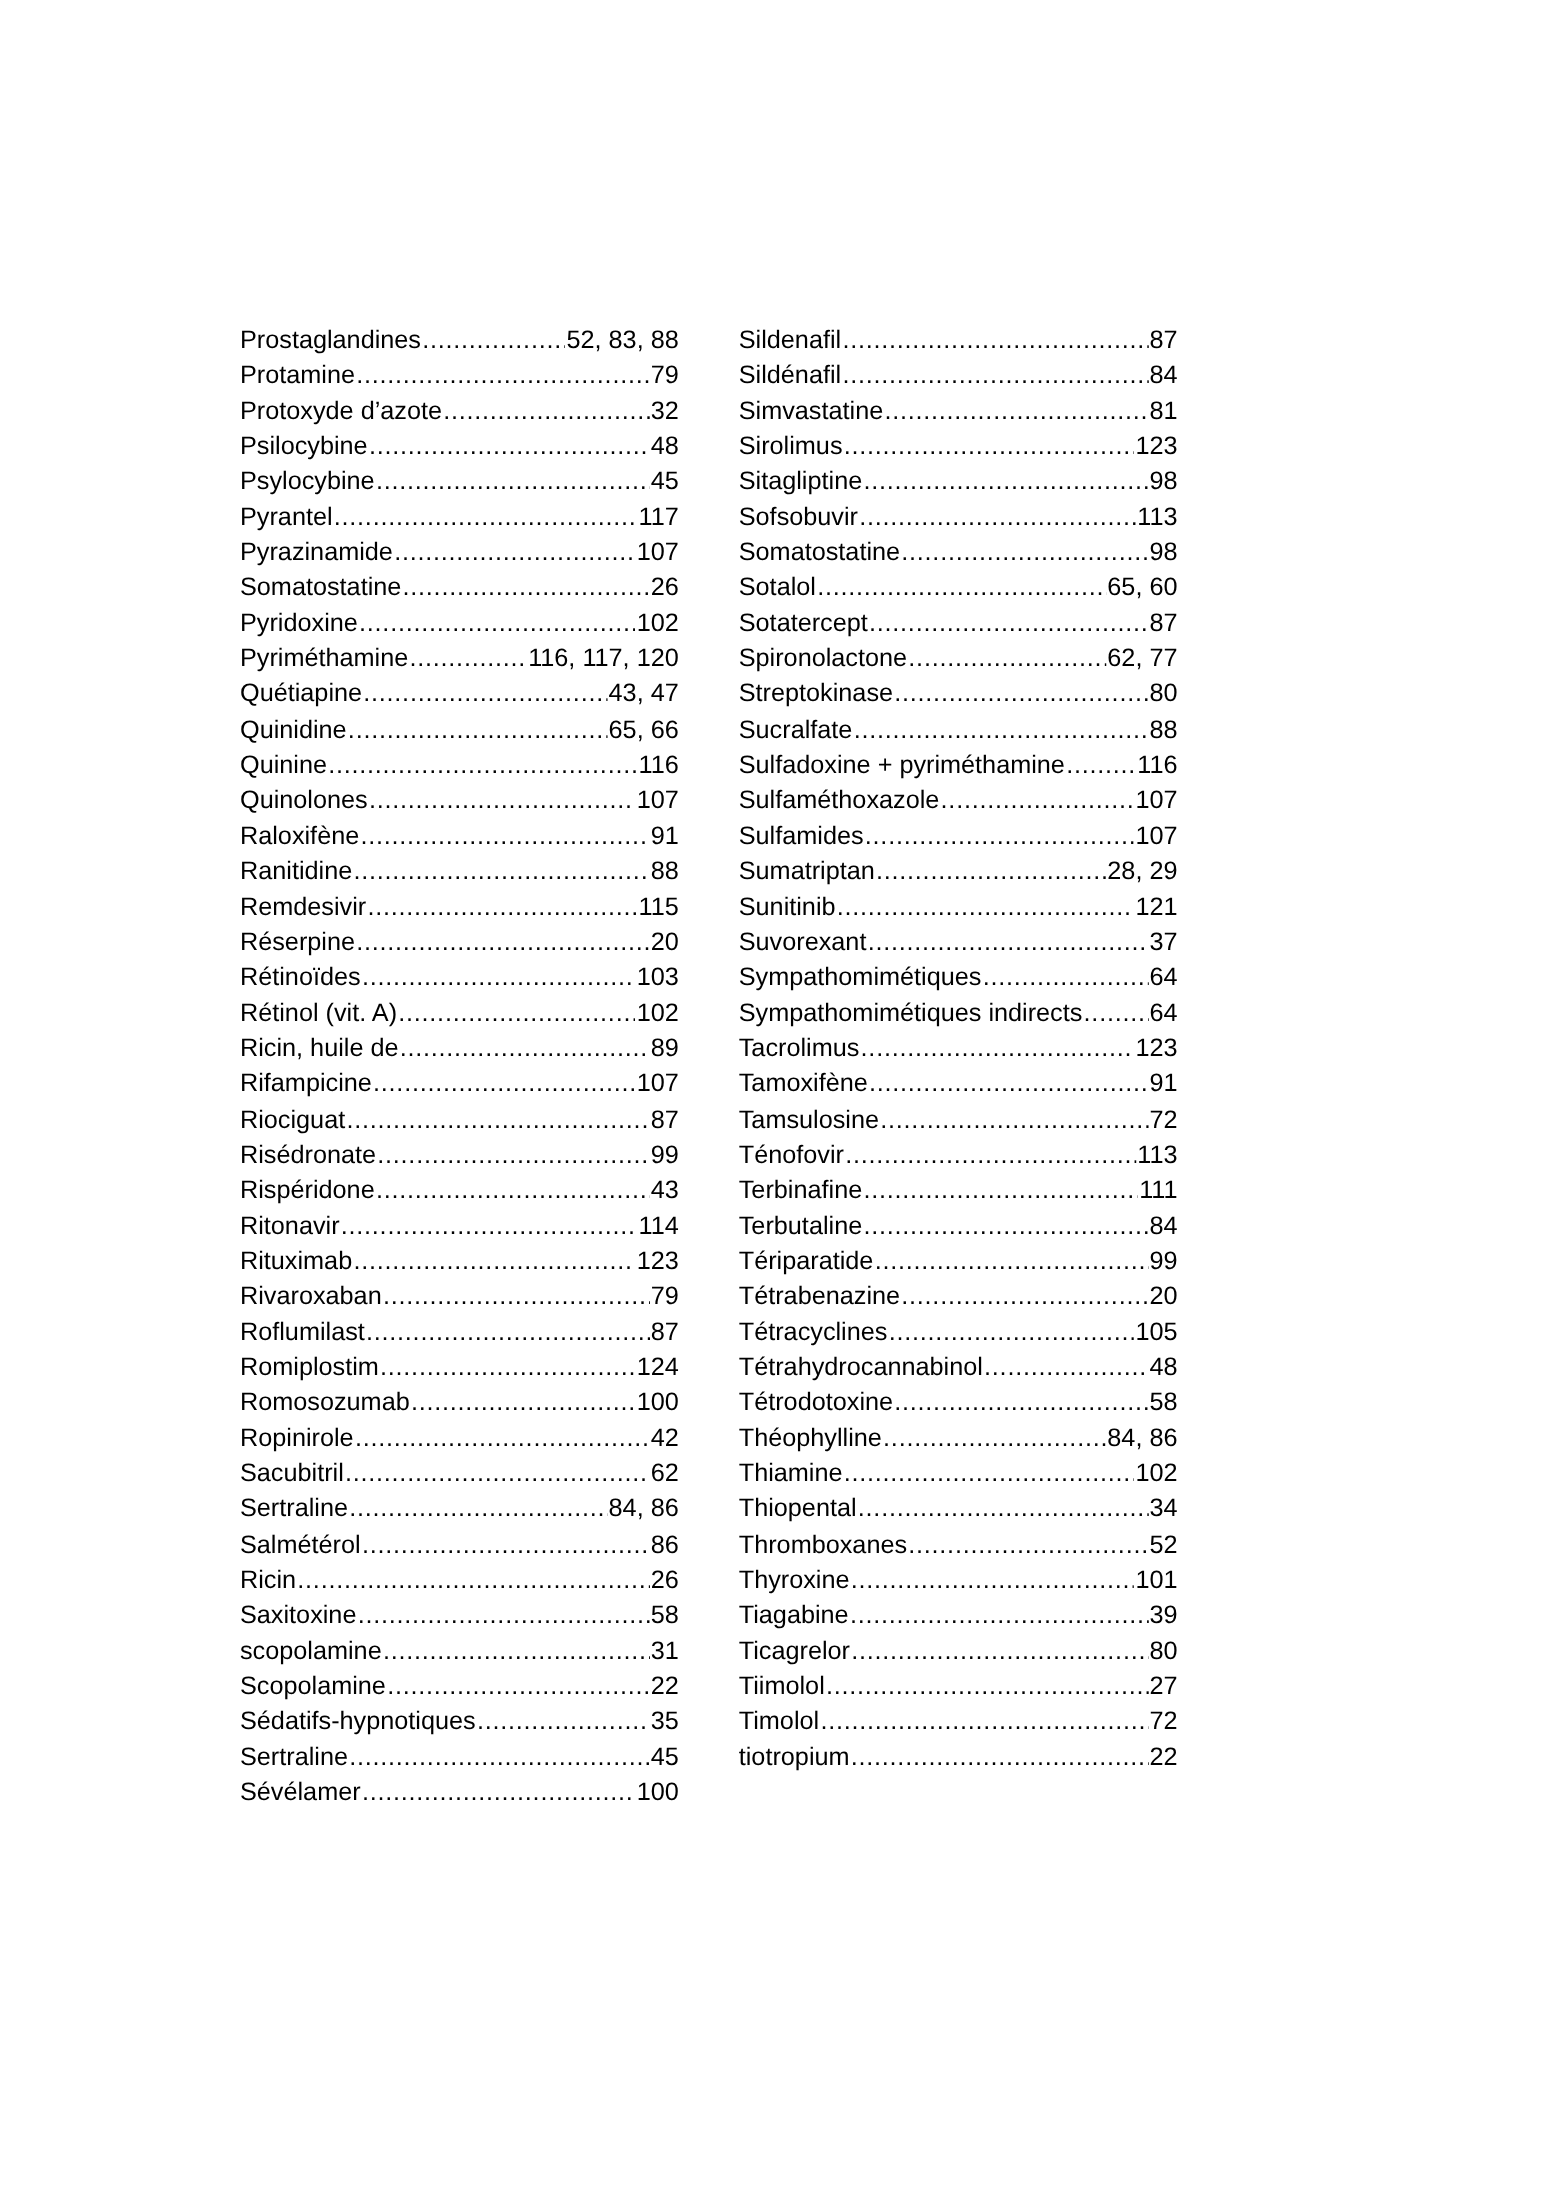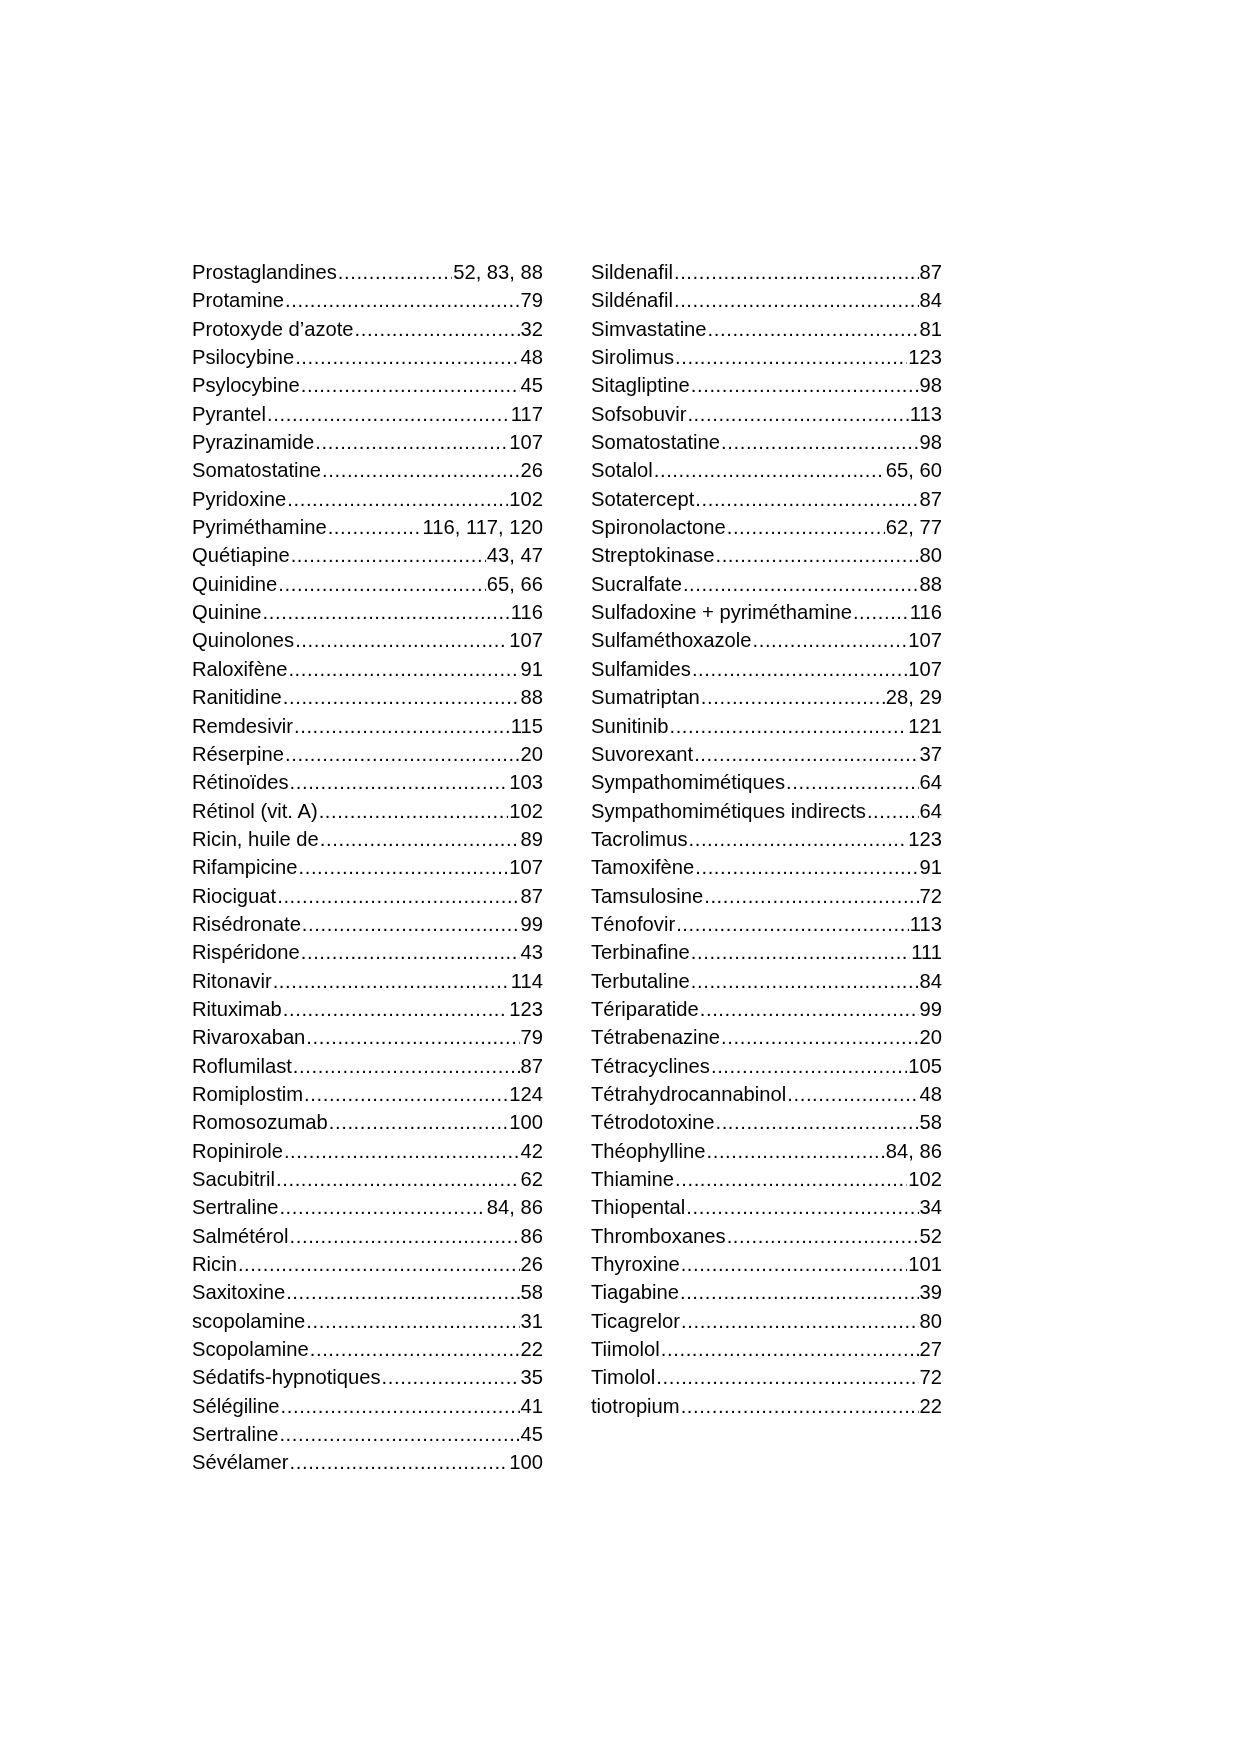--- a/index.html
+++ b/index.html
@@ -274,25 +274,20 @@
           <span class="entry-name">Scopolamine</span>
           <span class="entry-leader" aria-hidden="true"></span>
           <span class="entry-pages">22</span>
         </div>
         <div class="index-entry">
           <span class="entry-name">Sédatifs-hypnotiques</span>
           <span class="entry-leader" aria-hidden="true"></span>
           <span class="entry-pages">35</span>
         </div>
         <div class="index-entry">
-          <span class="entry-name">Sélégiline</span>
-          <span class="entry-leader" aria-hidden="true"></span>
-          <span class="entry-pages">41</span>
-        </div>
-        <div class="index-entry">
           <span class="entry-name">Sertraline</span>
           <span class="entry-leader" aria-hidden="true"></span>
           <span class="entry-pages">45</span>
         </div>
         <div class="index-entry">
           <span class="entry-name">Sévélamer</span>
           <span class="entry-leader" aria-hidden="true"></span>
           <span class="entry-pages">100</span>
         </div>
       </div>

